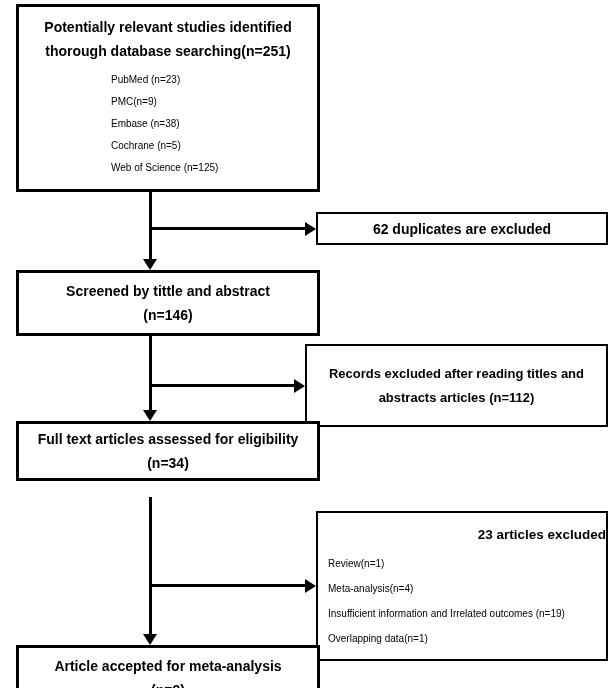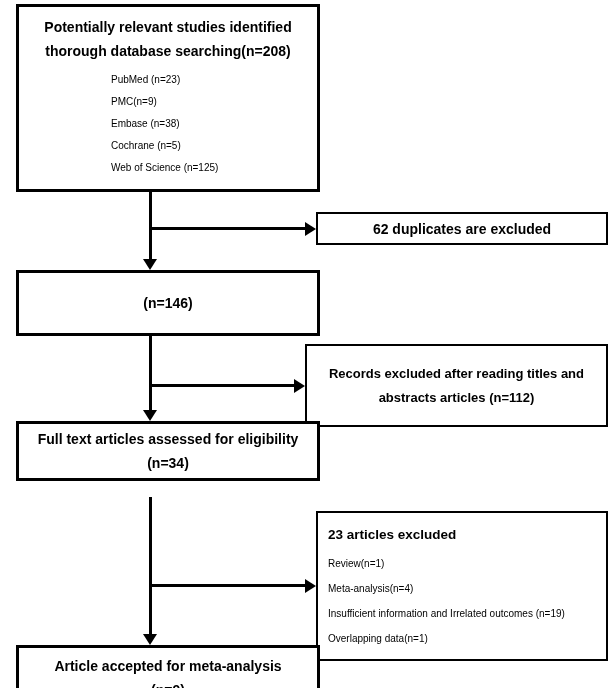--- a/index.html
+++ b/index.html
@@ -91,21 +91,21 @@
     display: flex; flex-direction: column;
     align-items: center; justify-content: center;
   }
 
   
   #box-articles-excluded {
     left: 316px; top: 511px;
     width: 292px; height: 150px;
     padding: 10px 0 0 10px;
   }
-  #box-articles-excluded .box-title { font-size: 13.5px; margin-bottom: 4px; }
+  #box-articles-excluded .box-title { font-size: 13.5px; margin-bottom: 4px; text-align: right; }
   #box-articles-excluded .sub-item { line-height: 25px; }
 
   
   #box-accepted {
     left: 16px;  top: 645px;
     width: 304px; height: 66px;
     display: flex; flex-direction: column;
     align-items: center; justify-content: center;
   }
 
@@ -153,40 +153,41 @@
   #branch-3     { left: 149px; top: 584px;  width: 158px; }
   #branch-3-head{ left: 305px; top: 579px; }
 </style>
 </head>
 <body>
 
 <div id="flow-canvas">
 
   <div class="box" id="box-identification">
     <div class="box-title">Potentially relevant studies identified</div>
-    <div class="box-title">thorough database searching(n=208)</div>
+    <div class="box-title">thorough database searching(n=251)</div>
     <ul class="sub-list">
       <li class="sub-item">PubMed (n=23)</li>
       <li class="sub-item">PMC(n=9)</li>
       <li class="sub-item">Embase (n=38)</li>
       <li class="sub-item">Cochrane (n=5)</li>
       <li class="sub-item">Web of Science (n=125)</li>
     </ul>
   </div>
 
   <div class="vline" id="trunk-1"></div>
   <div class="arrow-down" id="trunk-1-head"></div>
   <div class="hline" id="branch-1"></div>
   <div class="arrow-right" id="branch-1-head"></div>
 
   <div class="box thin" id="box-duplicates">
     <div class="box-title">62 duplicates are excluded</div>
   </div>
 
   <div class="box" id="box-screened">
+    <div class="box-title">Screened by tittle and abstract</div>
     <div class="box-title">(n=146)</div>
   </div>
 
   <div class="vline" id="trunk-2"></div>
   <div class="arrow-down" id="trunk-2-head"></div>
   <div class="hline" id="branch-2"></div>
   <div class="arrow-right" id="branch-2-head"></div>
 
   <div class="box thin" id="box-records-excluded">
     <div class="box-title">Records excluded after reading titles and</div>

